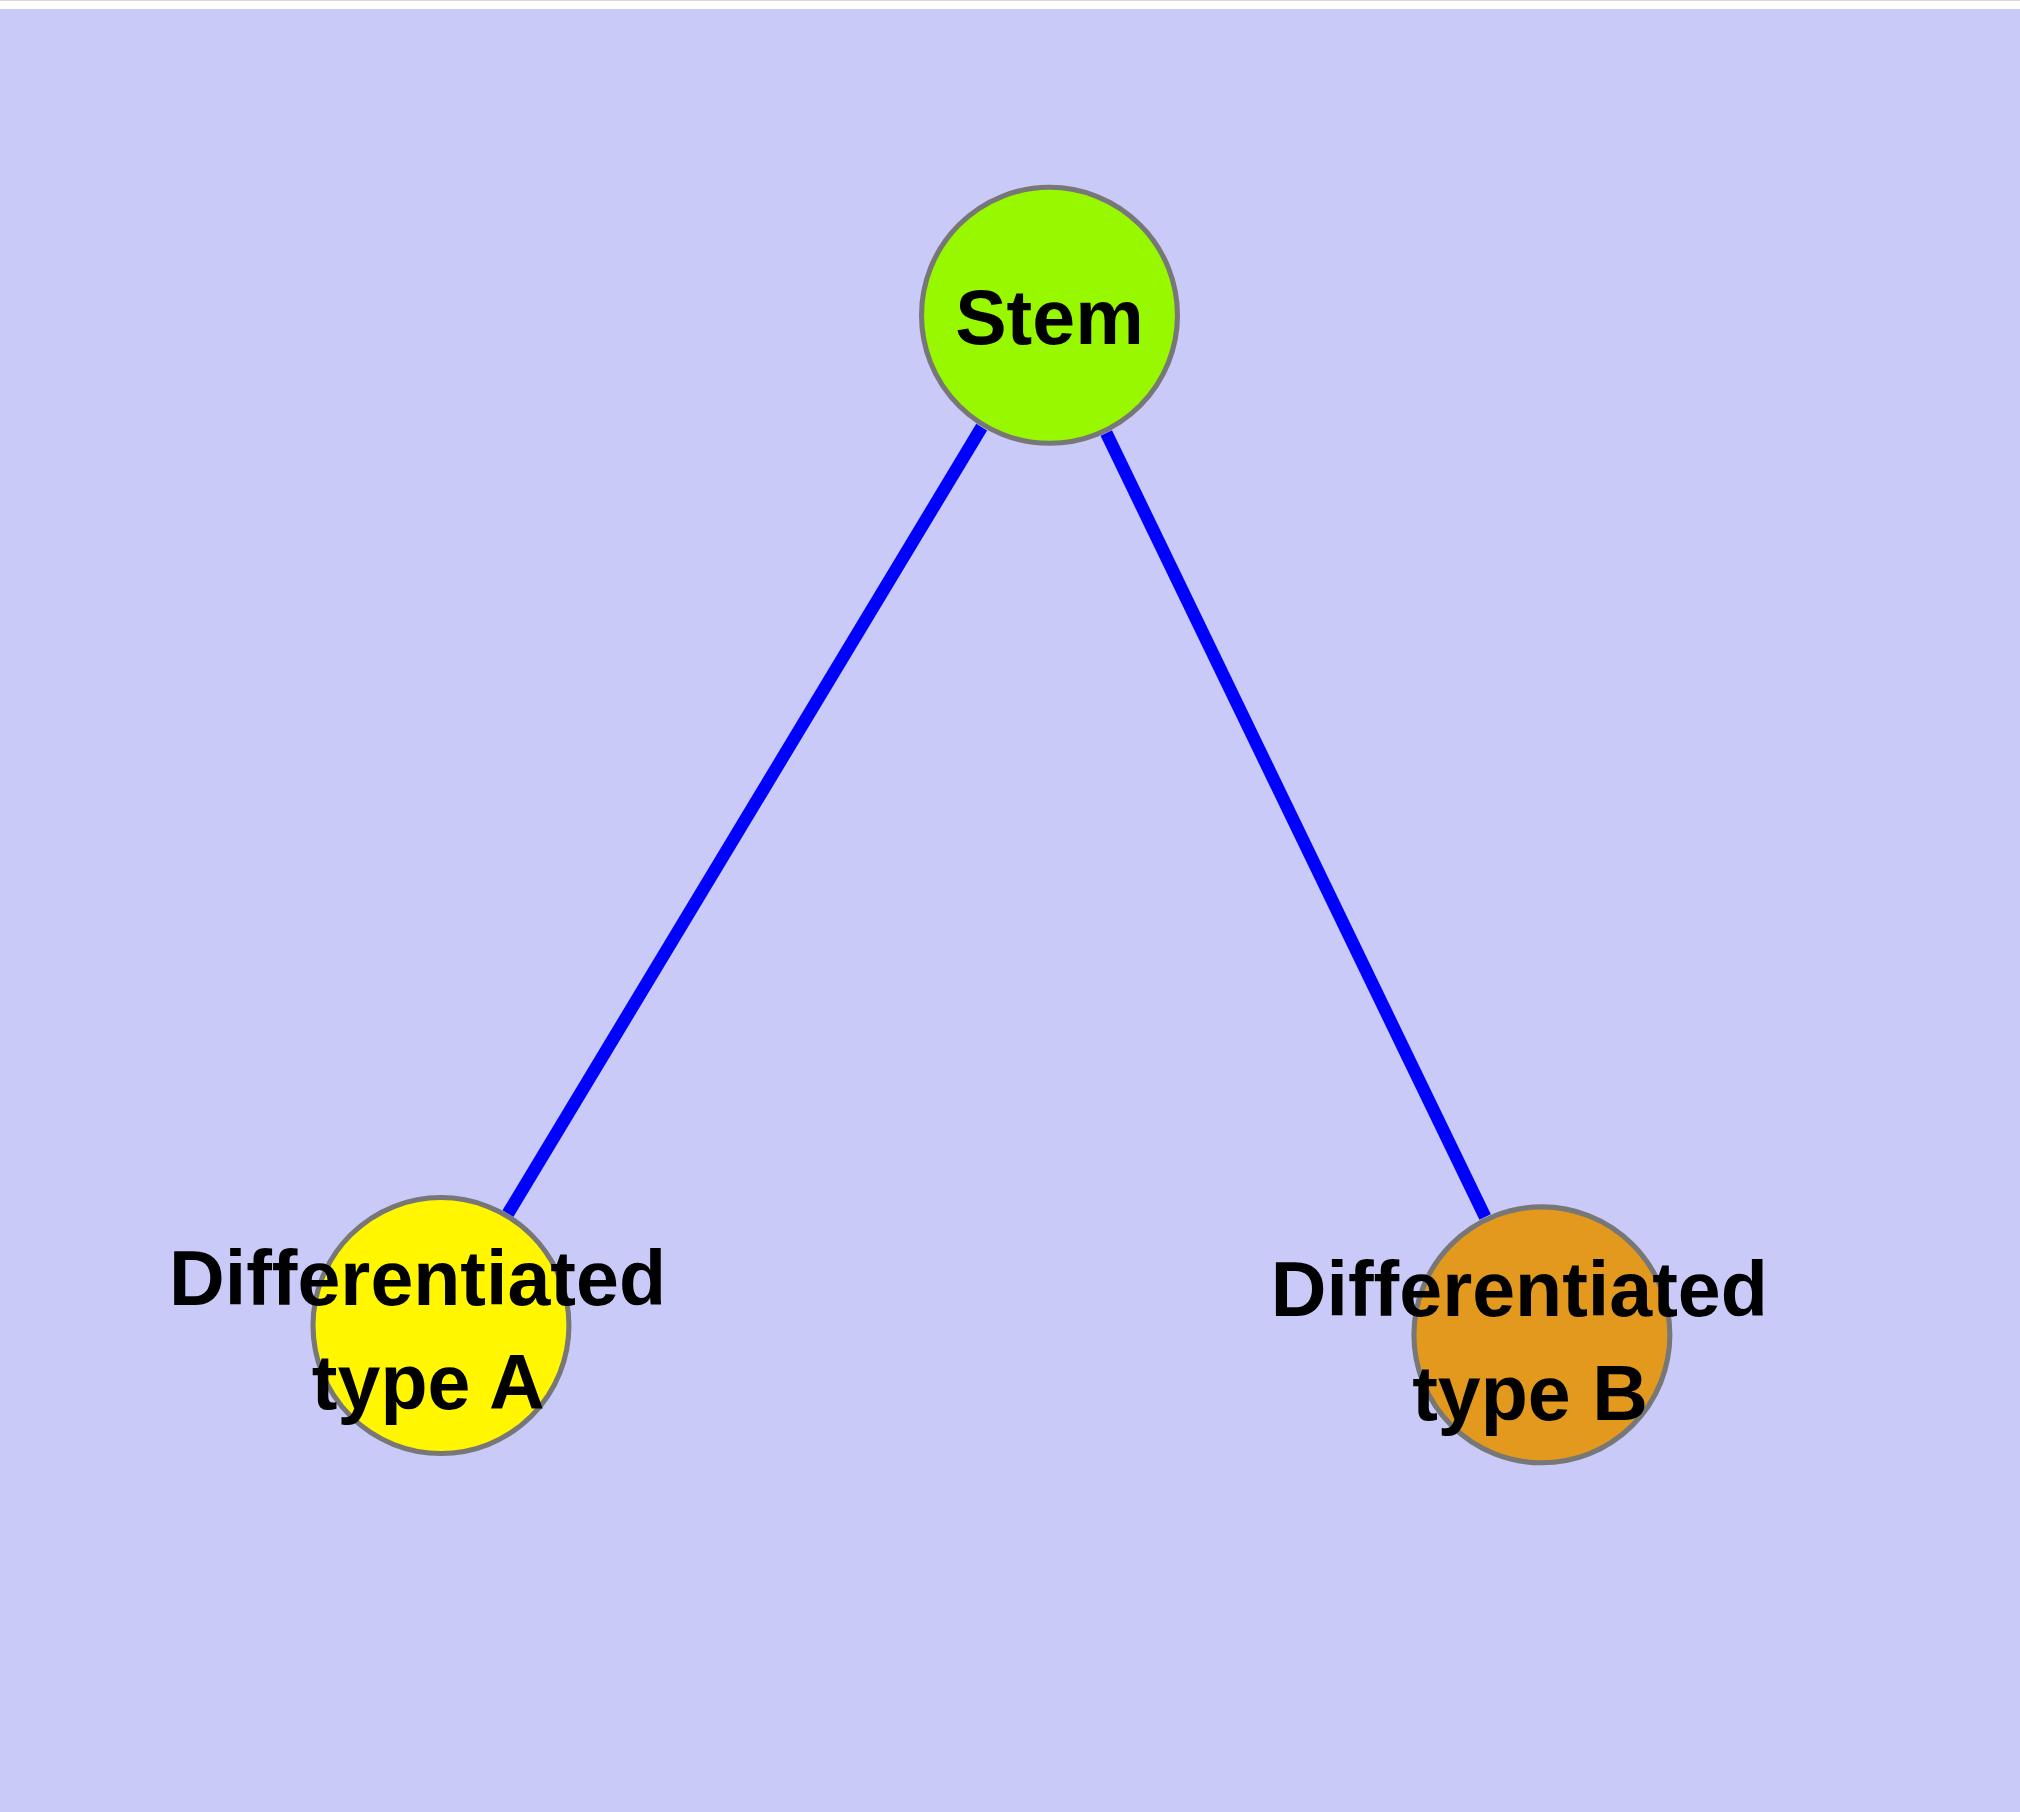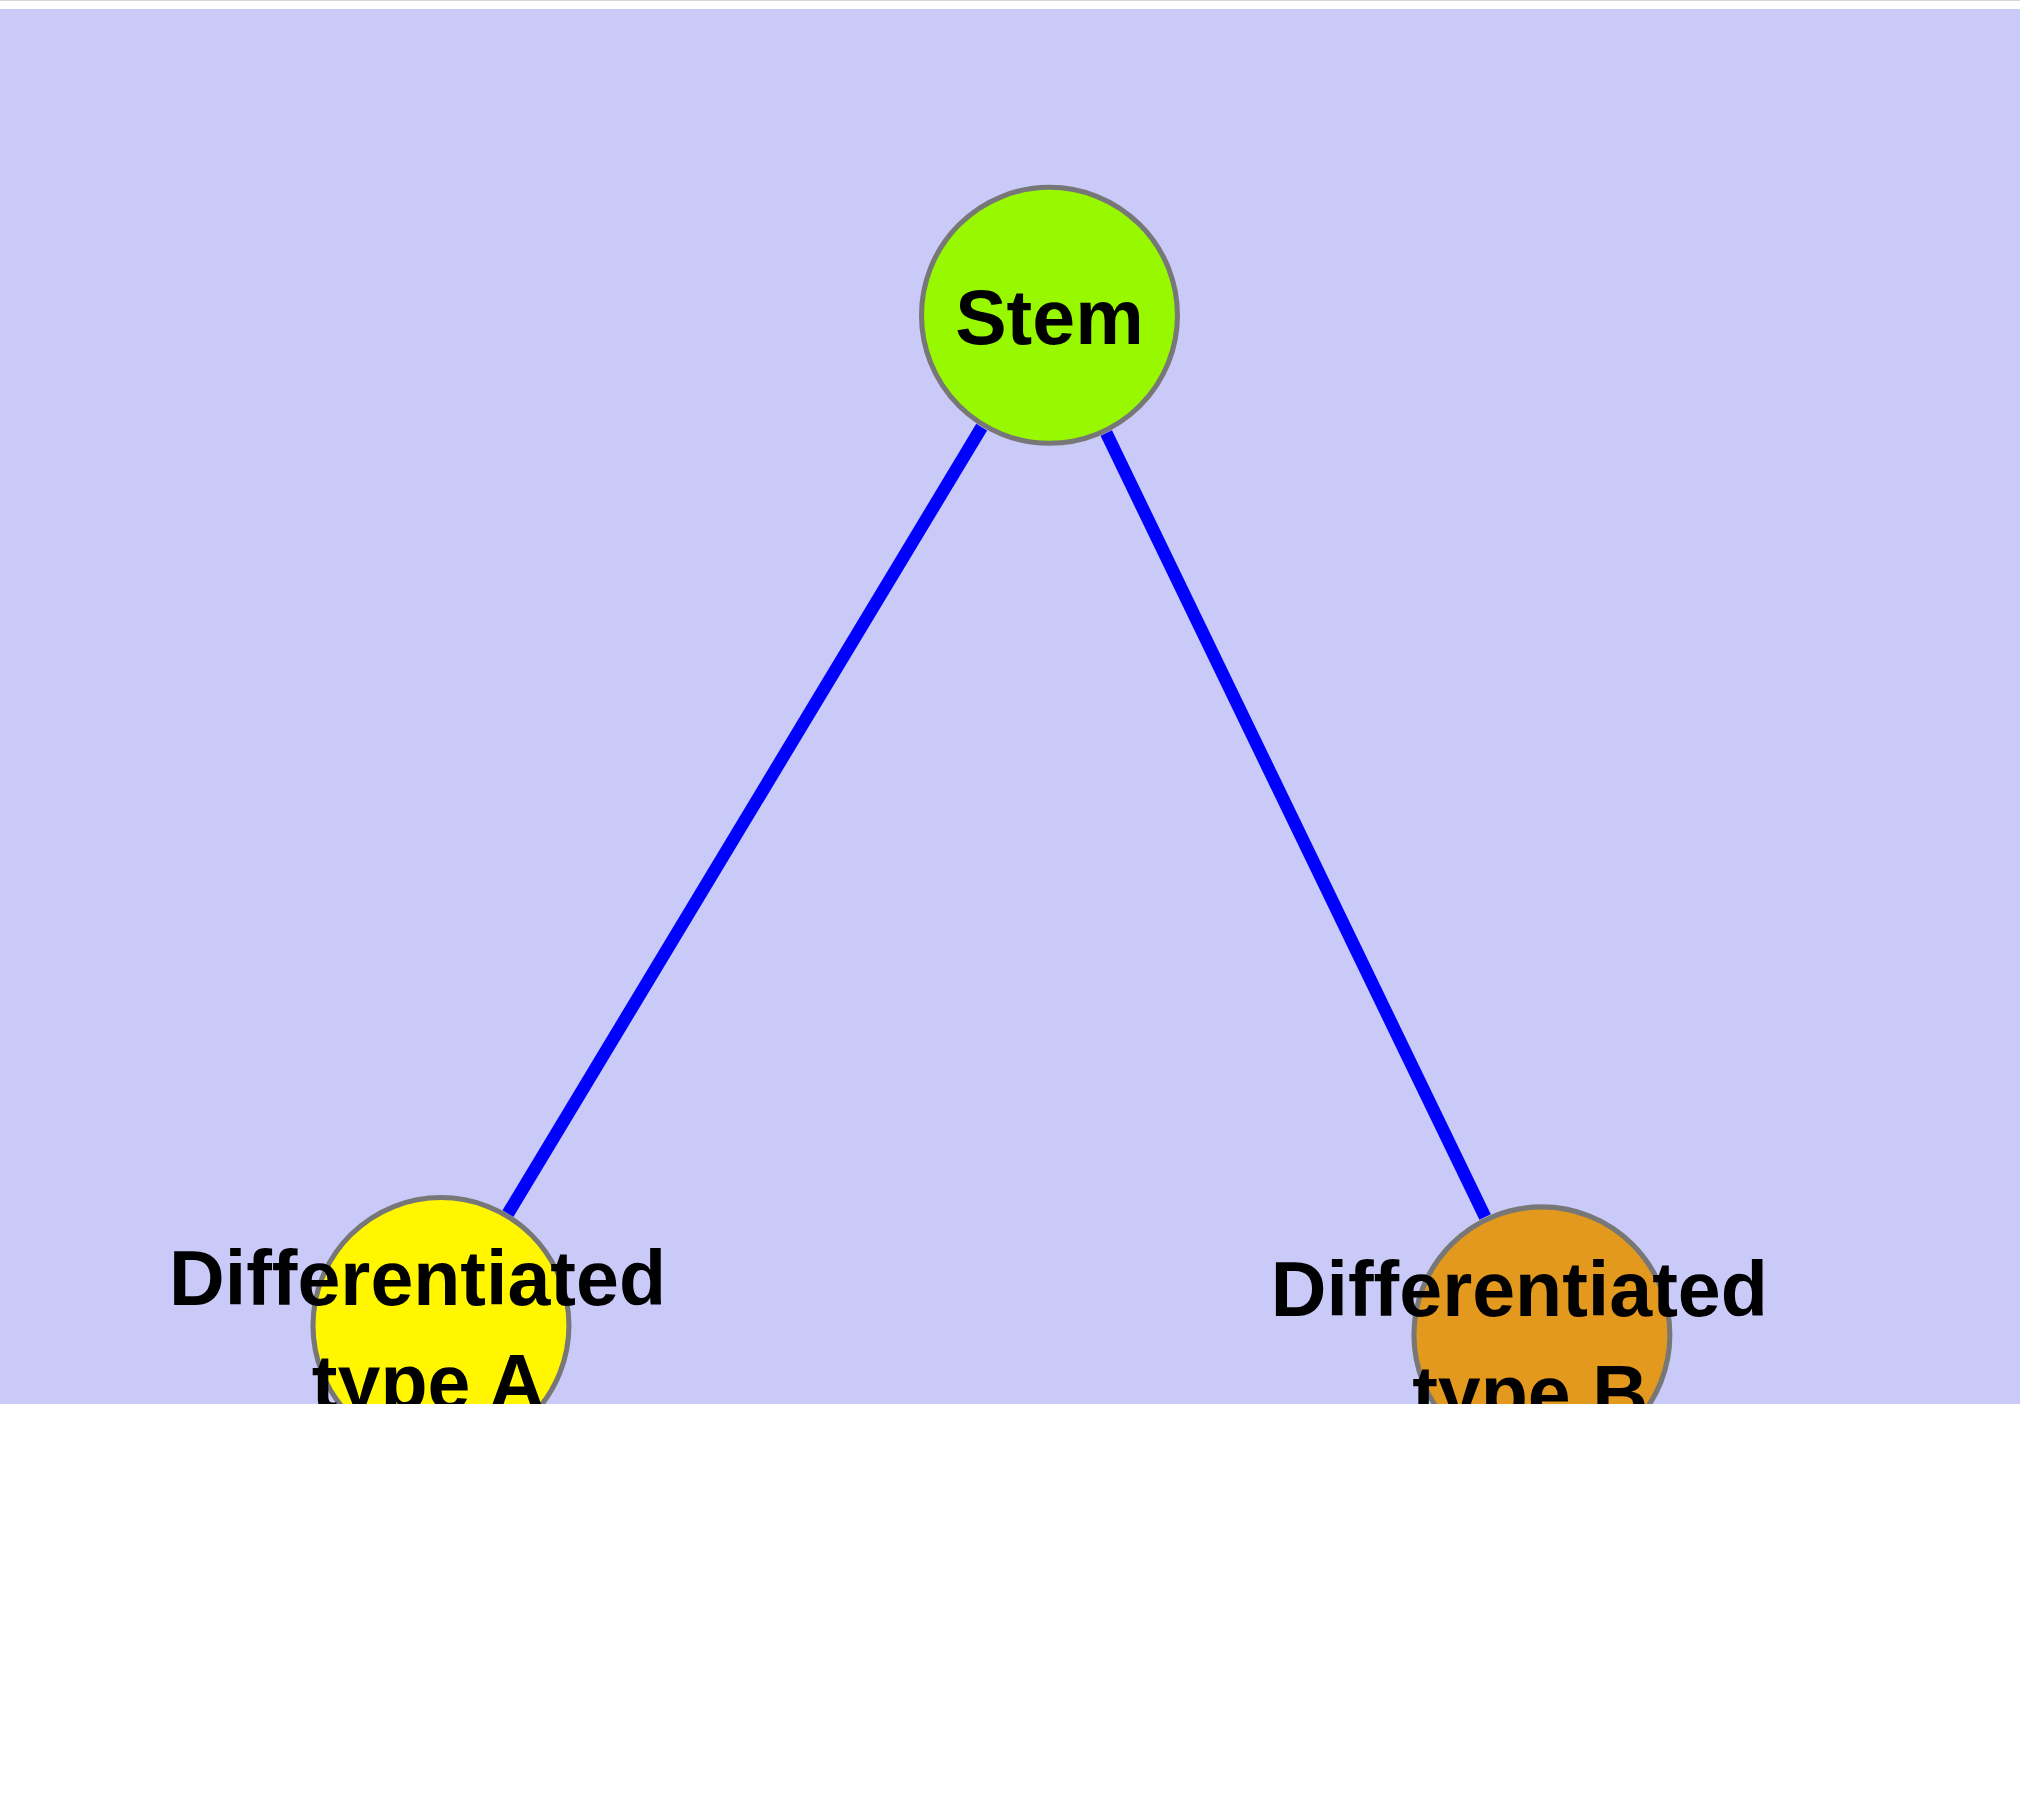--- a/index.html
+++ b/index.html
@@ -2,21 +2,21 @@
 <html style="font-size:13.6px"><head>
 <meta charset="utf-8">
 <style>
   html, body {
     margin: 0;
     padding: 0;
   }
   .canvas {
     position: relative;
     width: 2021px;
-    height: 1404px;
+    height: 1812px;
     background: #CACAF8;
     overflow: hidden;
     font-family: "Liberation Sans", sans-serif;
   }
   .top-strip {
     position: absolute;
     top: 0;
     left: 0;
     width: 100%;
     height: 8.5px;

